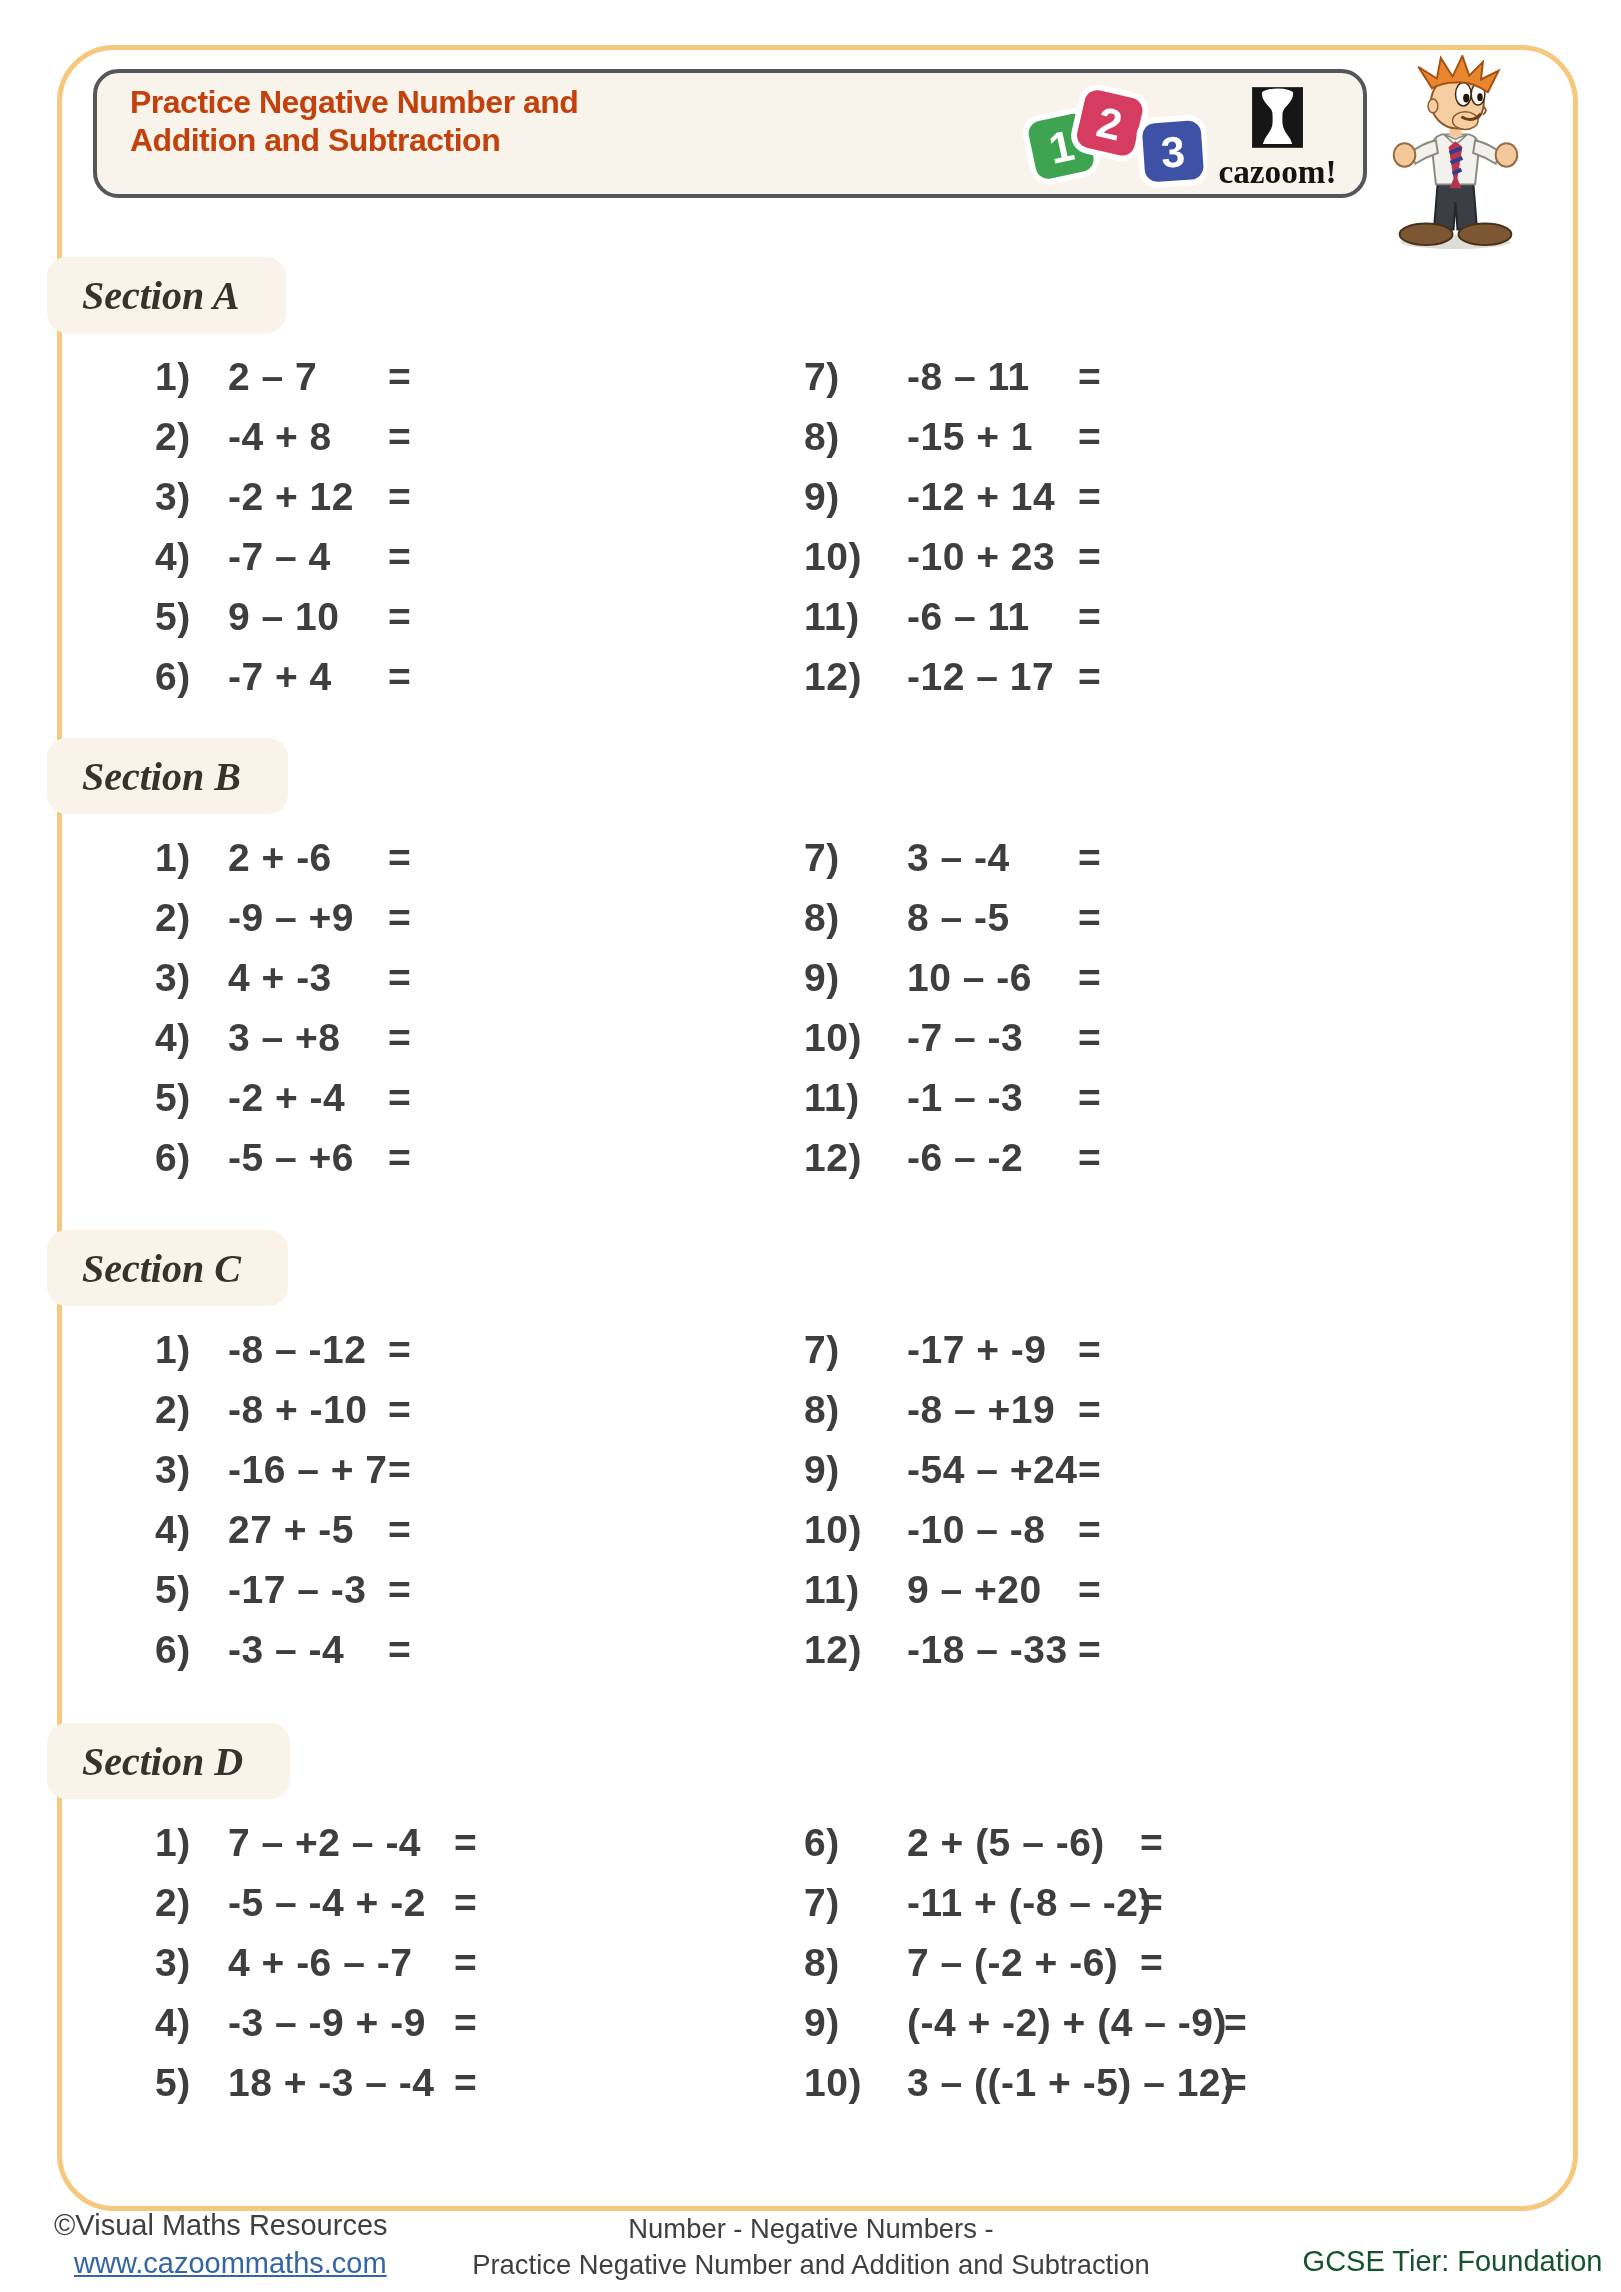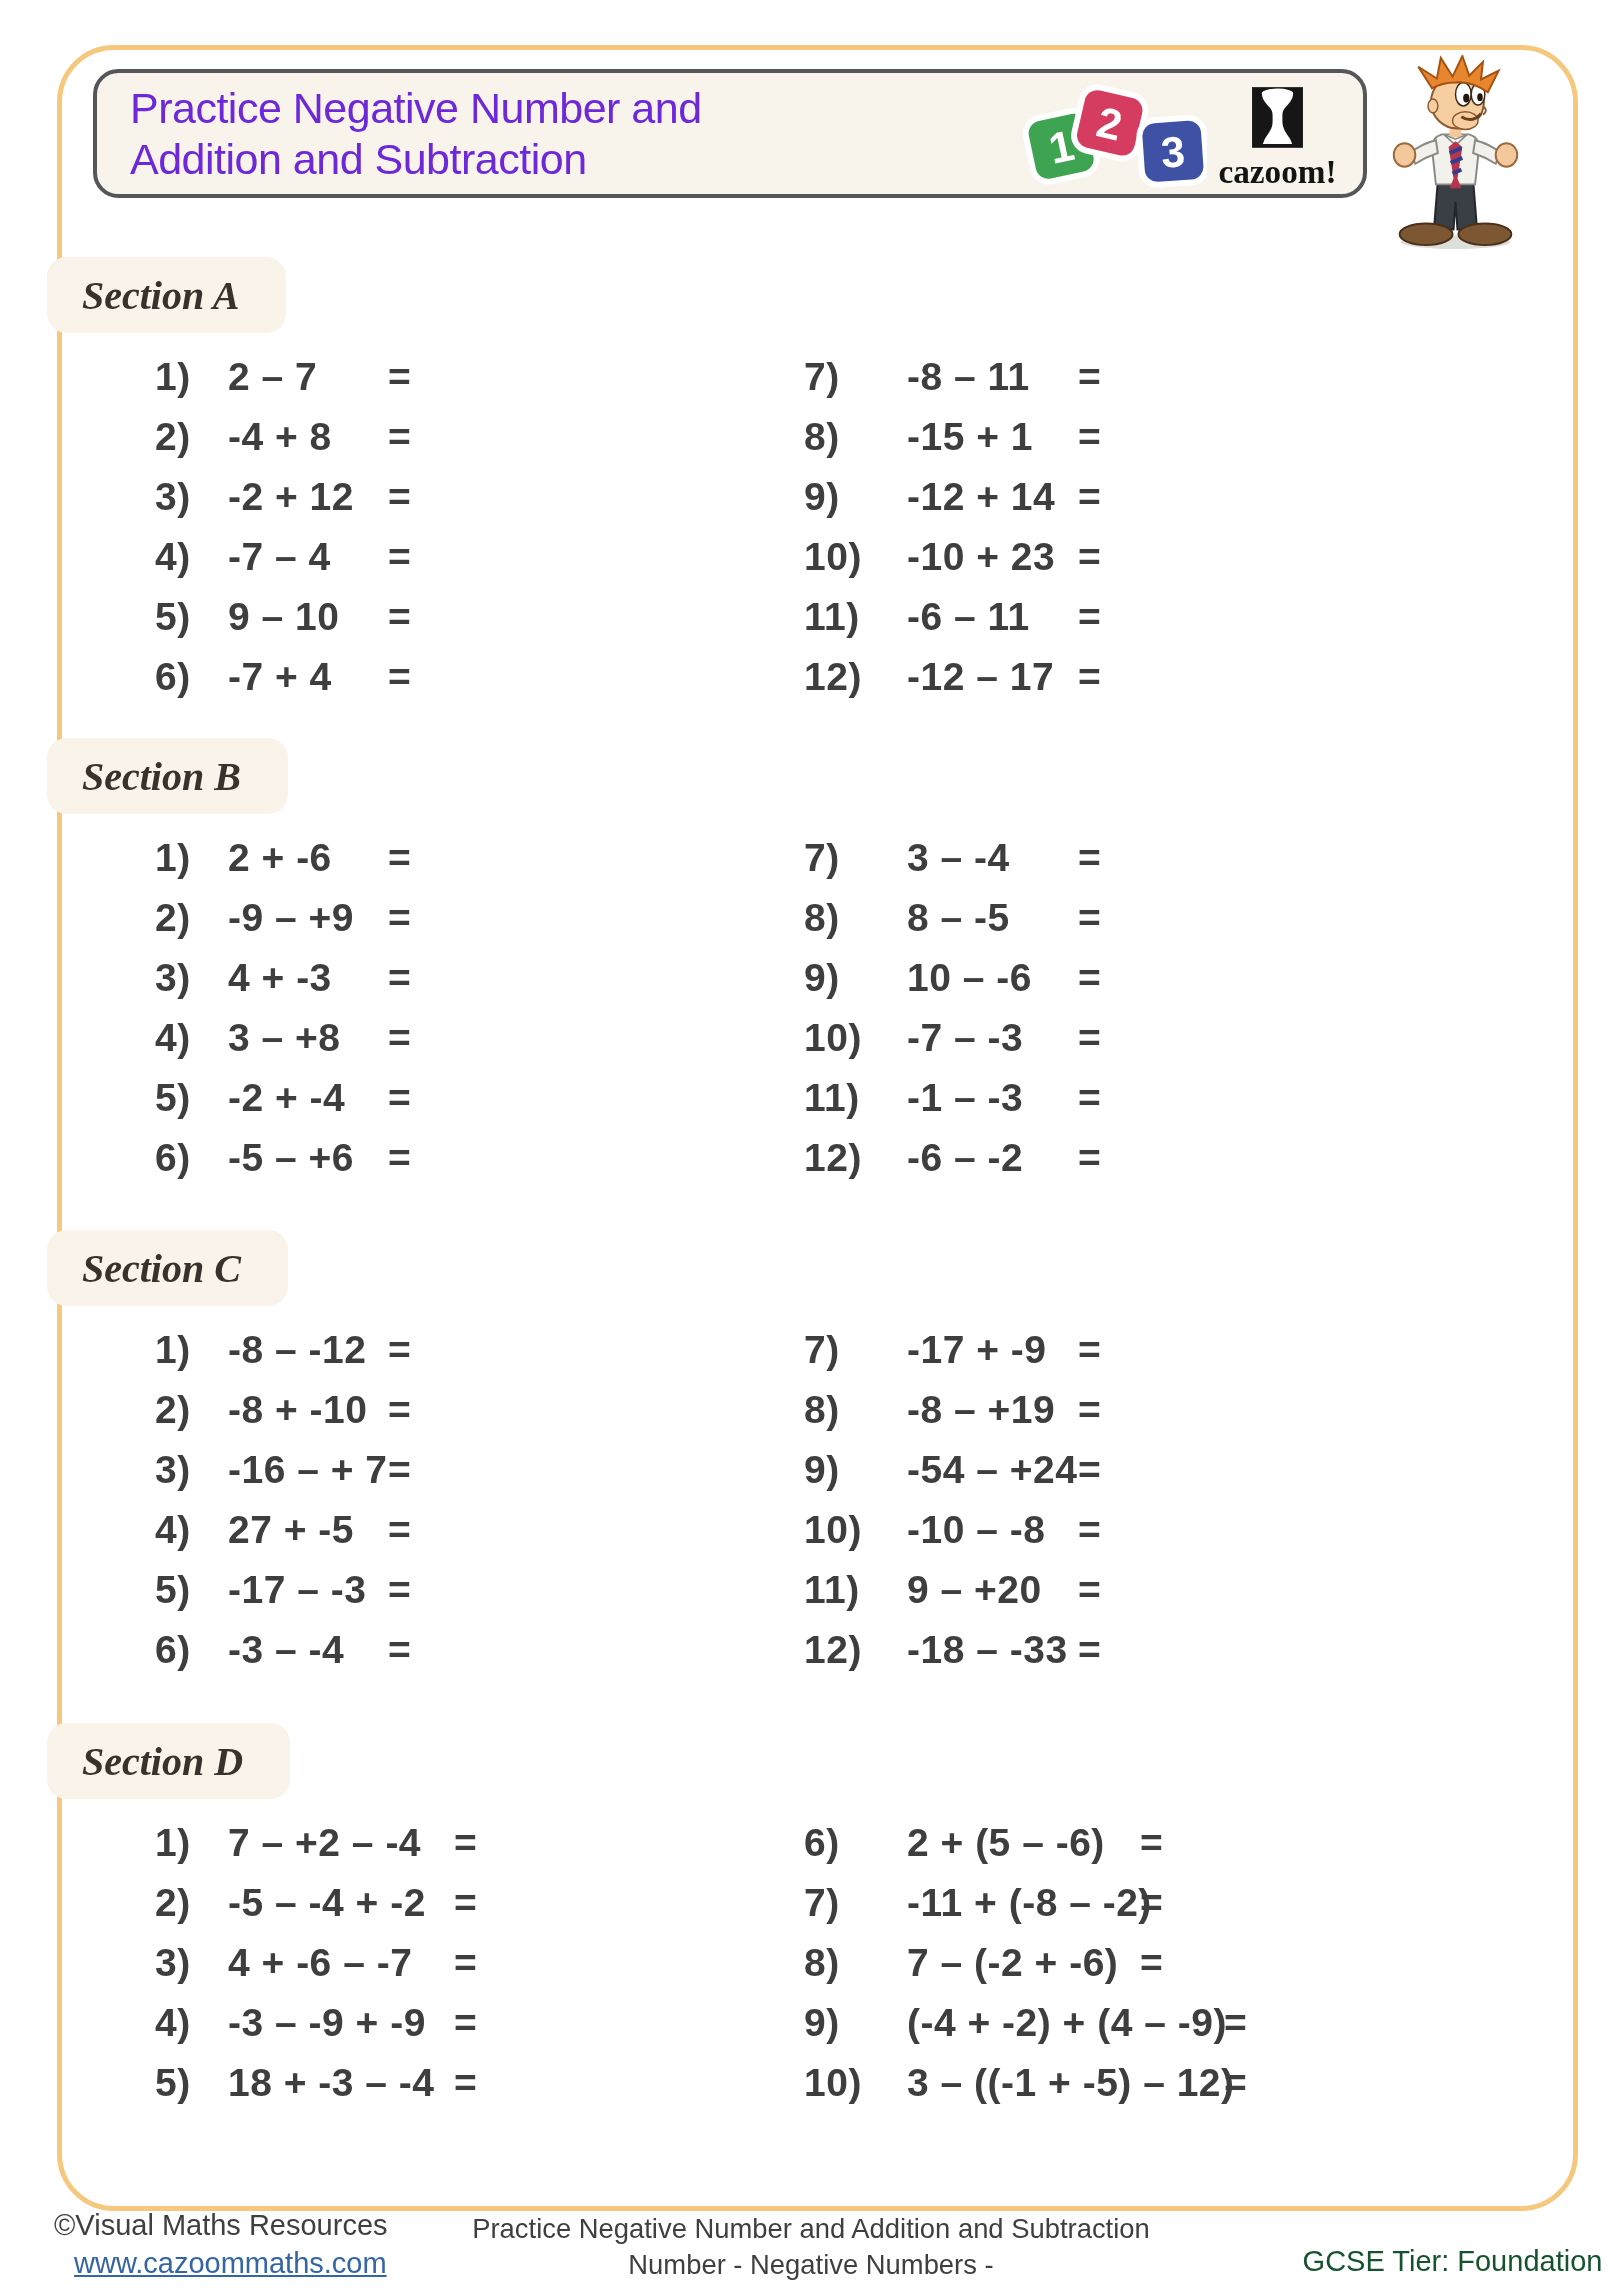--- a/index.html
+++ b/index.html
@@ -13,21 +13,21 @@
     border:5.9px solid #F5C87E;border-radius:57px;background:#ffffff;
   }
   
   .header-box{
     position:absolute;left:93px;top:69px;width:1274px;height:129px;
     background:#F8F4EC;border:4.9px solid #55565A;border-radius:25.5px;
     box-sizing:border-box;
   }
   .title{
     position:absolute;left:33px;top:9.8px;
-    font-size:43px;font-weight:normal;color:#6d28d9;line-height:1.2;letter-spacing:-0.5px;
+    font-size:32px;font-weight:bold;color:#c2410c;line-height:1.2;letter-spacing:-0.5px;
   }
   .tiles-svg{position:absolute;left:916px;top:4.9px;}
   .cazoom-svg{position:absolute;left:1112px;top:13.7px;}
   .mascot-svg{position:absolute;left:1377px;top:55px;}
   
   .sec{position:absolute;left:0;width:1621px;}
   .sec-a{top:257px;} .sec-b{top:738px;} .sec-c{top:1230px;} .sec-d{top:1723px;}
   .pill{
     position:absolute;left:47px;top:0;
     background:#FAF3E9;border-radius:19.6px;
@@ -389,17 +389,17 @@
         <span class="eq">=</span>
       </div>
     </div>
 </div>
 
 <div class="footer-left">
   <div>©Visual Maths Resources</div>
   <div class="footer-link">www.cazoommaths.com</div>
 </div>
 <div class="footer-center">
+  <div>Number - Negative Numbers -</div>
   <div>Practice Negative Number and Addition and Subtraction</div>
-  <div>Number - Negative Numbers -</div>
 </div>
 <div class="footer-right">GCSE Tier: Foundation</div>
 
 
 </body></html>

